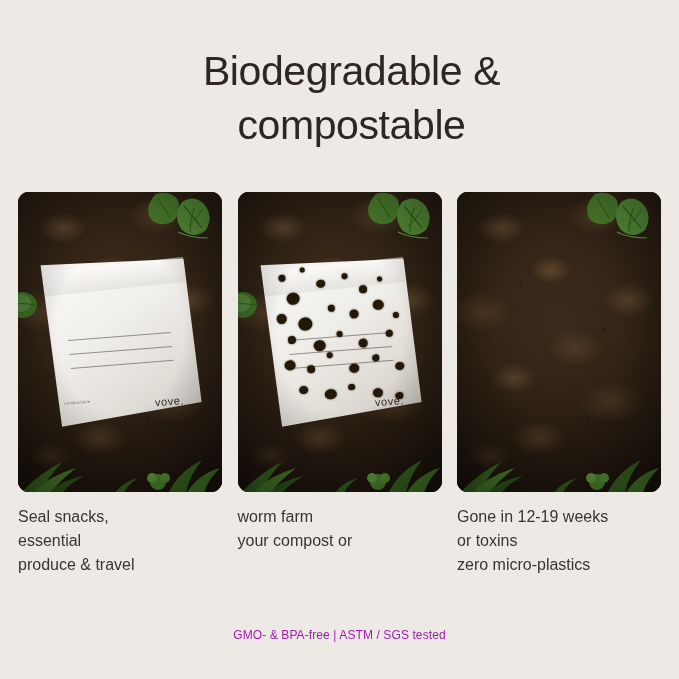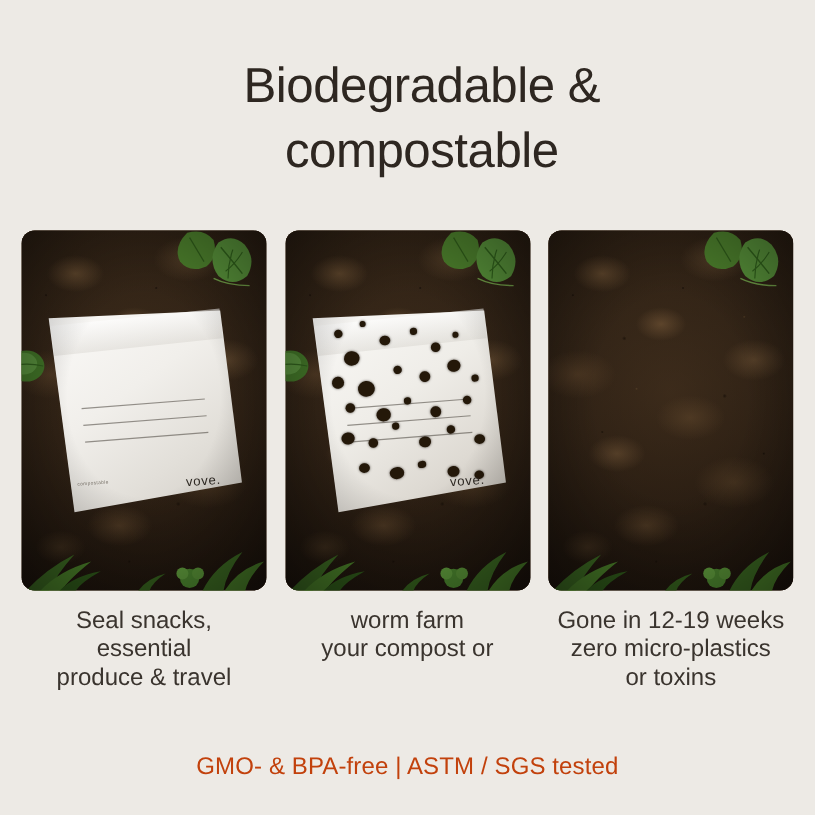--- a/index.html
+++ b/index.html
@@ -202,36 +202,36 @@
   .captions {
     position: absolute;
     top: 505px;
     left: 18px;
     width: 643px;
     display: flex;
     justify-content: space-between;
   }
   .caption {
     width: 204px;
-    text-align: center;
-    font-size: 20px;
+    text-align: left;
+    font-size: 16px;
     line-height: 24px;
     color: #3A342E;
   }
   .caption span { display: block; white-space: nowrap; }
 
   
   .footer {
     position: absolute;
     top: 628px;
     left: 0;
     width: 679px;
     text-align: center;
-    font-size: 20px;
-    color: #c2410c;
+    font-size: 12px;
+    color: #a21caf;
     letter-spacing: 0.1px;
   }
 </style>
 </head>
 <body>
 
 <div class="page">
 
   <div class="title-block">
     <span class="title-line">Biodegradable &amp;</span>
@@ -397,20 +397,20 @@
       <span>Seal snacks,</span>
       <span>essential</span>
       <span>produce &amp; travel</span>
     </div>
     <div class="caption">
       <span>worm farm</span>
       <span>your compost or</span>
     </div>
     <div class="caption">
       <span>Gone in 12-19 weeks</span>
+      <span>or toxins</span>
       <span>zero micro-plastics</span>
-      <span>or toxins</span>
     </div>
   </div>
 
   <div class="footer">GMO- &amp; BPA-free | ASTM / SGS tested</div>
 
 </div>
 
 </body></html>

